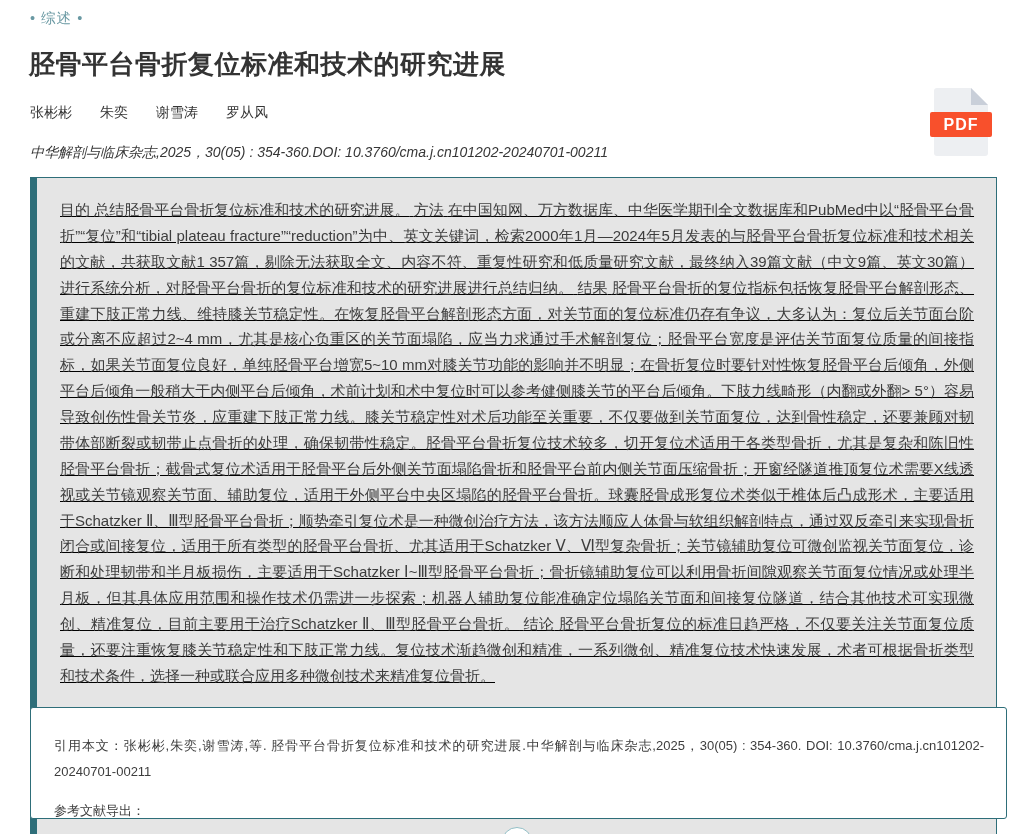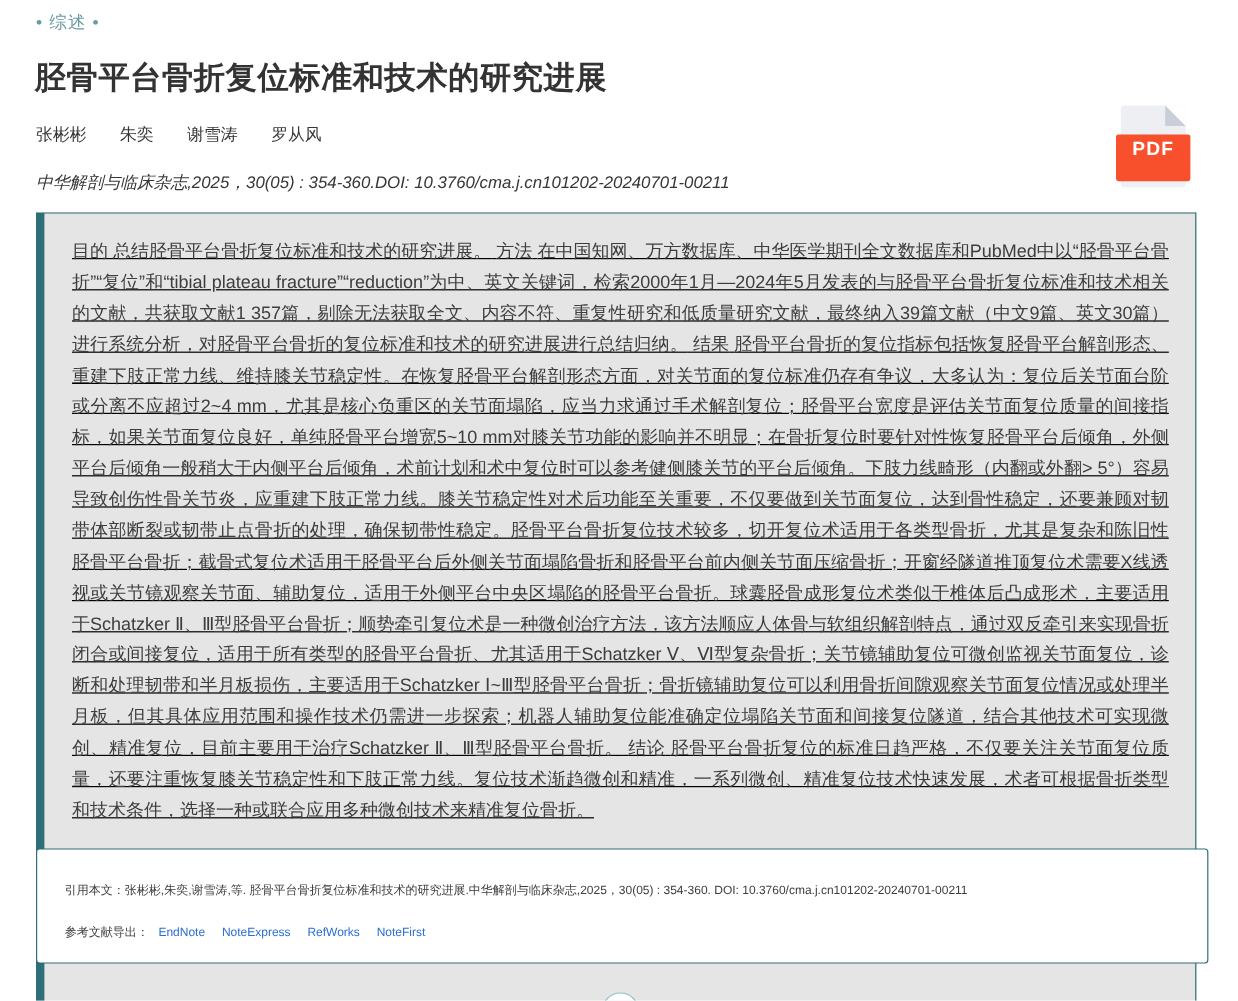--- a/index.html
+++ b/index.html
@@ -38,21 +38,21 @@
   }
   .pdf-corner-cut {
     position:absolute; top:0; right:0; width:0; height:0;
     border-top:17px solid #ffffff; border-left:17px solid transparent;
   }
   .pdf-corner-fold {
     position:absolute; top:0; right:0; width:0; height:0;
     border-bottom:17px solid #c9cfd9; border-right:17px solid transparent;
   }
   .pdf-banner {
-    position:absolute; left:-4px; right:-4px; top:24px; height:39px;
+    position:absolute; left:-4px; right:-4px; top:24px; height:25px;
     background:#f8502c; border-radius:2px;
     color:#ffffff; font-size:16px; font-weight:700;
     text-align:center; line-height:25px; letter-spacing:1px;
   }
   
   .abstract-box {
     position:absolute; left:30px; top:177px; width:967px; height:666px;
     background:#e5e5e5;
     border:1px solid #2e6e79;
     border-left:7px solid #2e6e79;
@@ -65,25 +65,25 @@
   }
   .collapse-btn {
     position:absolute; left:50%; bottom:-16px; transform:translateX(-50%);
     width:31px; height:31px; border-radius:50%;
     background:#ffffff; border:1px solid #93bfc6;
     display:flex; align-items:center; justify-content:center;
     cursor:pointer;
   }
   
   .citation-box {
-    position:absolute; left:30px; top:707px; width:977px; height:96px;
+    position:absolute; left:30px; top:707px; width:977px; height:112px;
     border:1px solid #2e6e79; border-radius:3px;
     background:#ffffff;
     padding:25px 22px 0 23px;
-    font-size:10px; color:#3d3d3d;
+    font-size:13px; color:#3d3d3d;
   }
   .citation-line { line-height:2.0; text-align:justify; }
   .export-row { margin-top:17px; display:flex; align-items:center; }
   .export-links { display:flex; gap:14px; margin-left:8px; }
   .export-links a { color:#2a6fd2; text-decoration:none; cursor:pointer; }
 </style>
 </head>
 <body>
 
 <div class="page">
@@ -115,22 +115,16 @@
       <svg width="15" height="10" viewBox="0 0 15 10">
         <polyline points="1.5,8.5 7.5,1.5 13.5,8.5" fill="none" stroke="#2e6e79" stroke-width="1.6"></polyline>
       </svg>
     </div>
   </div>
 
   <div class="citation-box">
     <div class="citation-line"><span>引用本文：</span><span>张彬彬,朱奕,谢雪涛,等. 胫骨平台骨折复位标准和技术的研究进展.中华解剖与临床杂志,2025，30(05) : 354-360. DOI: 10.3760/cma.j.cn101202-20240701-00211</span></div>
     <div class="export-row">
       <span>参考文献导出：</span>
-      <span class="export-links">
-        <a>EndNote</a>
-        <a>NoteExpress</a>
-        <a>RefWorks</a>
-        <a>NoteFirst</a>
-      </span>
     </div>
   </div>
 
 </div>
 
 </body></html>

